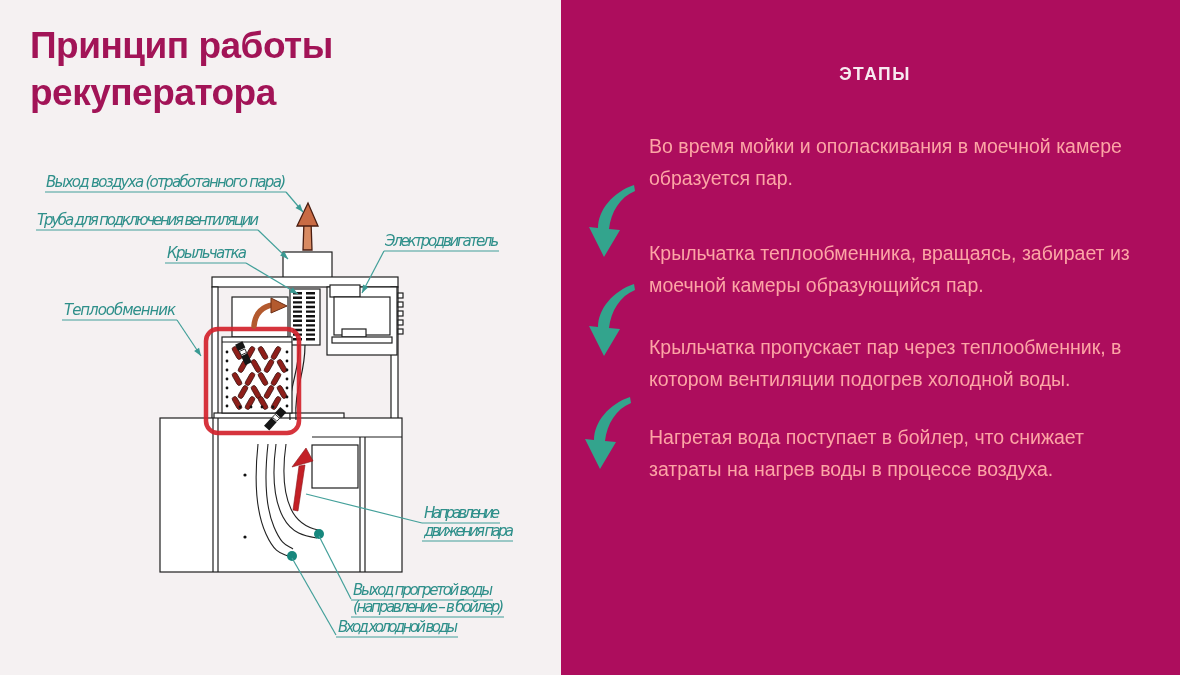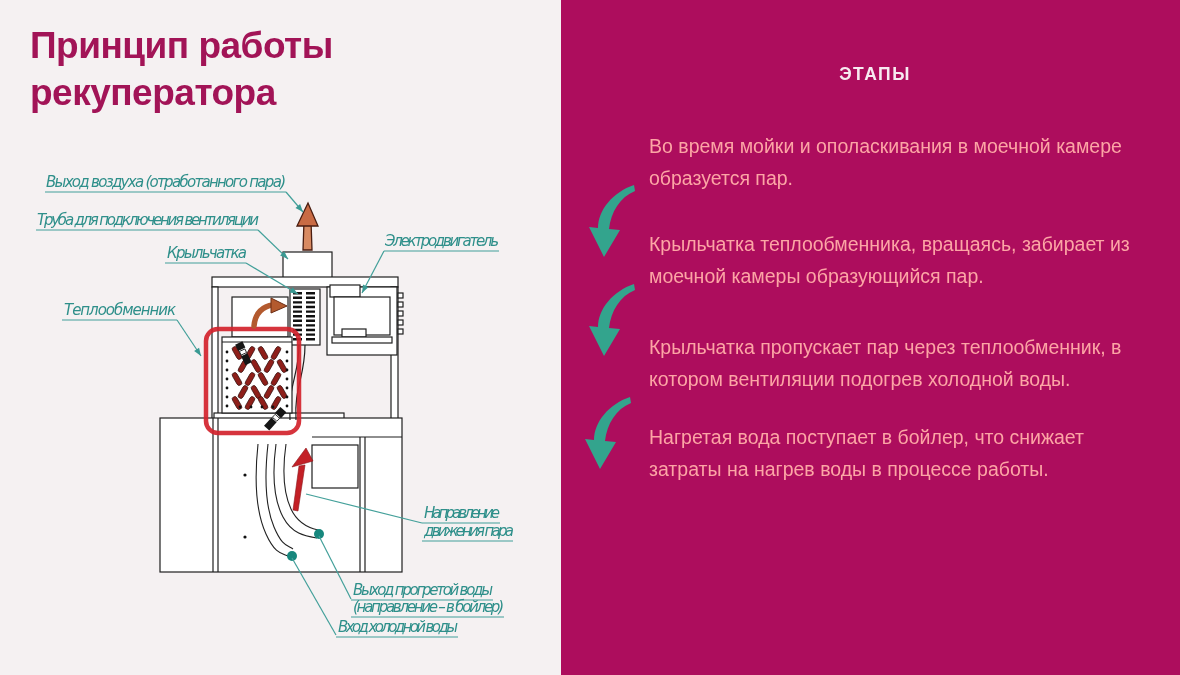--- a/index.html
+++ b/index.html
@@ -12,21 +12,21 @@
          font-size:37px;line-height:1.28;font-weight:bold;color:#a21457;
          letter-spacing:-.5px;white-space:pre-line;}
   .diagram-svg{position:absolute;left:0;top:0;}
 
   
   .panel{position:absolute;left:552px;top:0;width:628px;height:675px;background:#ad0d5d;margin-left:9px;}
   .panel-heading{position:absolute;left:0;top:64px;width:628px;text-align:center;
                  font-size:17.5px;font-weight:bold;letter-spacing:1.5px;color:#f7ebf1;}
   .step{position:absolute;left:88px;width:522px;font-size:19.5px;line-height:32px;
         color:#fca5a5;white-space:pre-line;}
-  .step-1{top:130px;} .step-2{top:228px;} .step-3{top:331px;} .step-4{top:421px;}
+  .step-1{top:130px;} .step-2{top:237px;} .step-3{top:331px;} .step-4{top:421px;}
   .step-arrow{position:absolute;width:50px;height:75px;}
   .step-arrow-1{left:26px;top:184px;}
   .step-arrow-2{left:26px;top:283px;}
   .step-arrow-3{left:22px;top:396px;}
 </style>
 </head>
 <body>
 
 <div class="stage">
 
@@ -217,21 +217,21 @@
   <div class="panel">
     <div class="panel-heading">ЭТАПЫ</div>
 
     <div class="step step-1">Во время мойки и ополаскивания в моечной камере
 образуется пар.</div>
     <div class="step step-2">Крыльчатка теплообменника, вращаясь, забирает из
 моечной камеры образующийся пар.</div>
     <div class="step step-3">Крыльчатка пропускает пар через теплообменник, в
 котором вентиляции подогрев холодной воды.</div>
     <div class="step step-4">Нагретая вода поступает в бойлер, что снижает
-затраты на нагрев воды в процессе работы.</div>
+затраты на нагрев воды в процессе воздуха.</div>
 
     <svg class="step-arrow step-arrow-1" viewBox="0 0 50 75">
       <path d="M47,1 C26,8 11,26 11,44 L2,43 L17,73 L33,46 L22,45 C24,28 33,13 48,7 Z" fill="#33a48d"></path>
     </svg>
     <svg class="step-arrow step-arrow-2" viewBox="0 0 50 75">
       <path d="M47,1 C26,8 11,26 11,44 L2,43 L17,73 L33,46 L22,45 C24,28 33,13 48,7 Z" fill="#33a48d"></path>
     </svg>
     <svg class="step-arrow step-arrow-3" viewBox="0 0 50 75">
       <path d="M47,1 C26,8 11,26 11,44 L2,43 L17,73 L33,46 L22,45 C24,28 33,13 48,7 Z" fill="#33a48d"></path>
     </svg>

